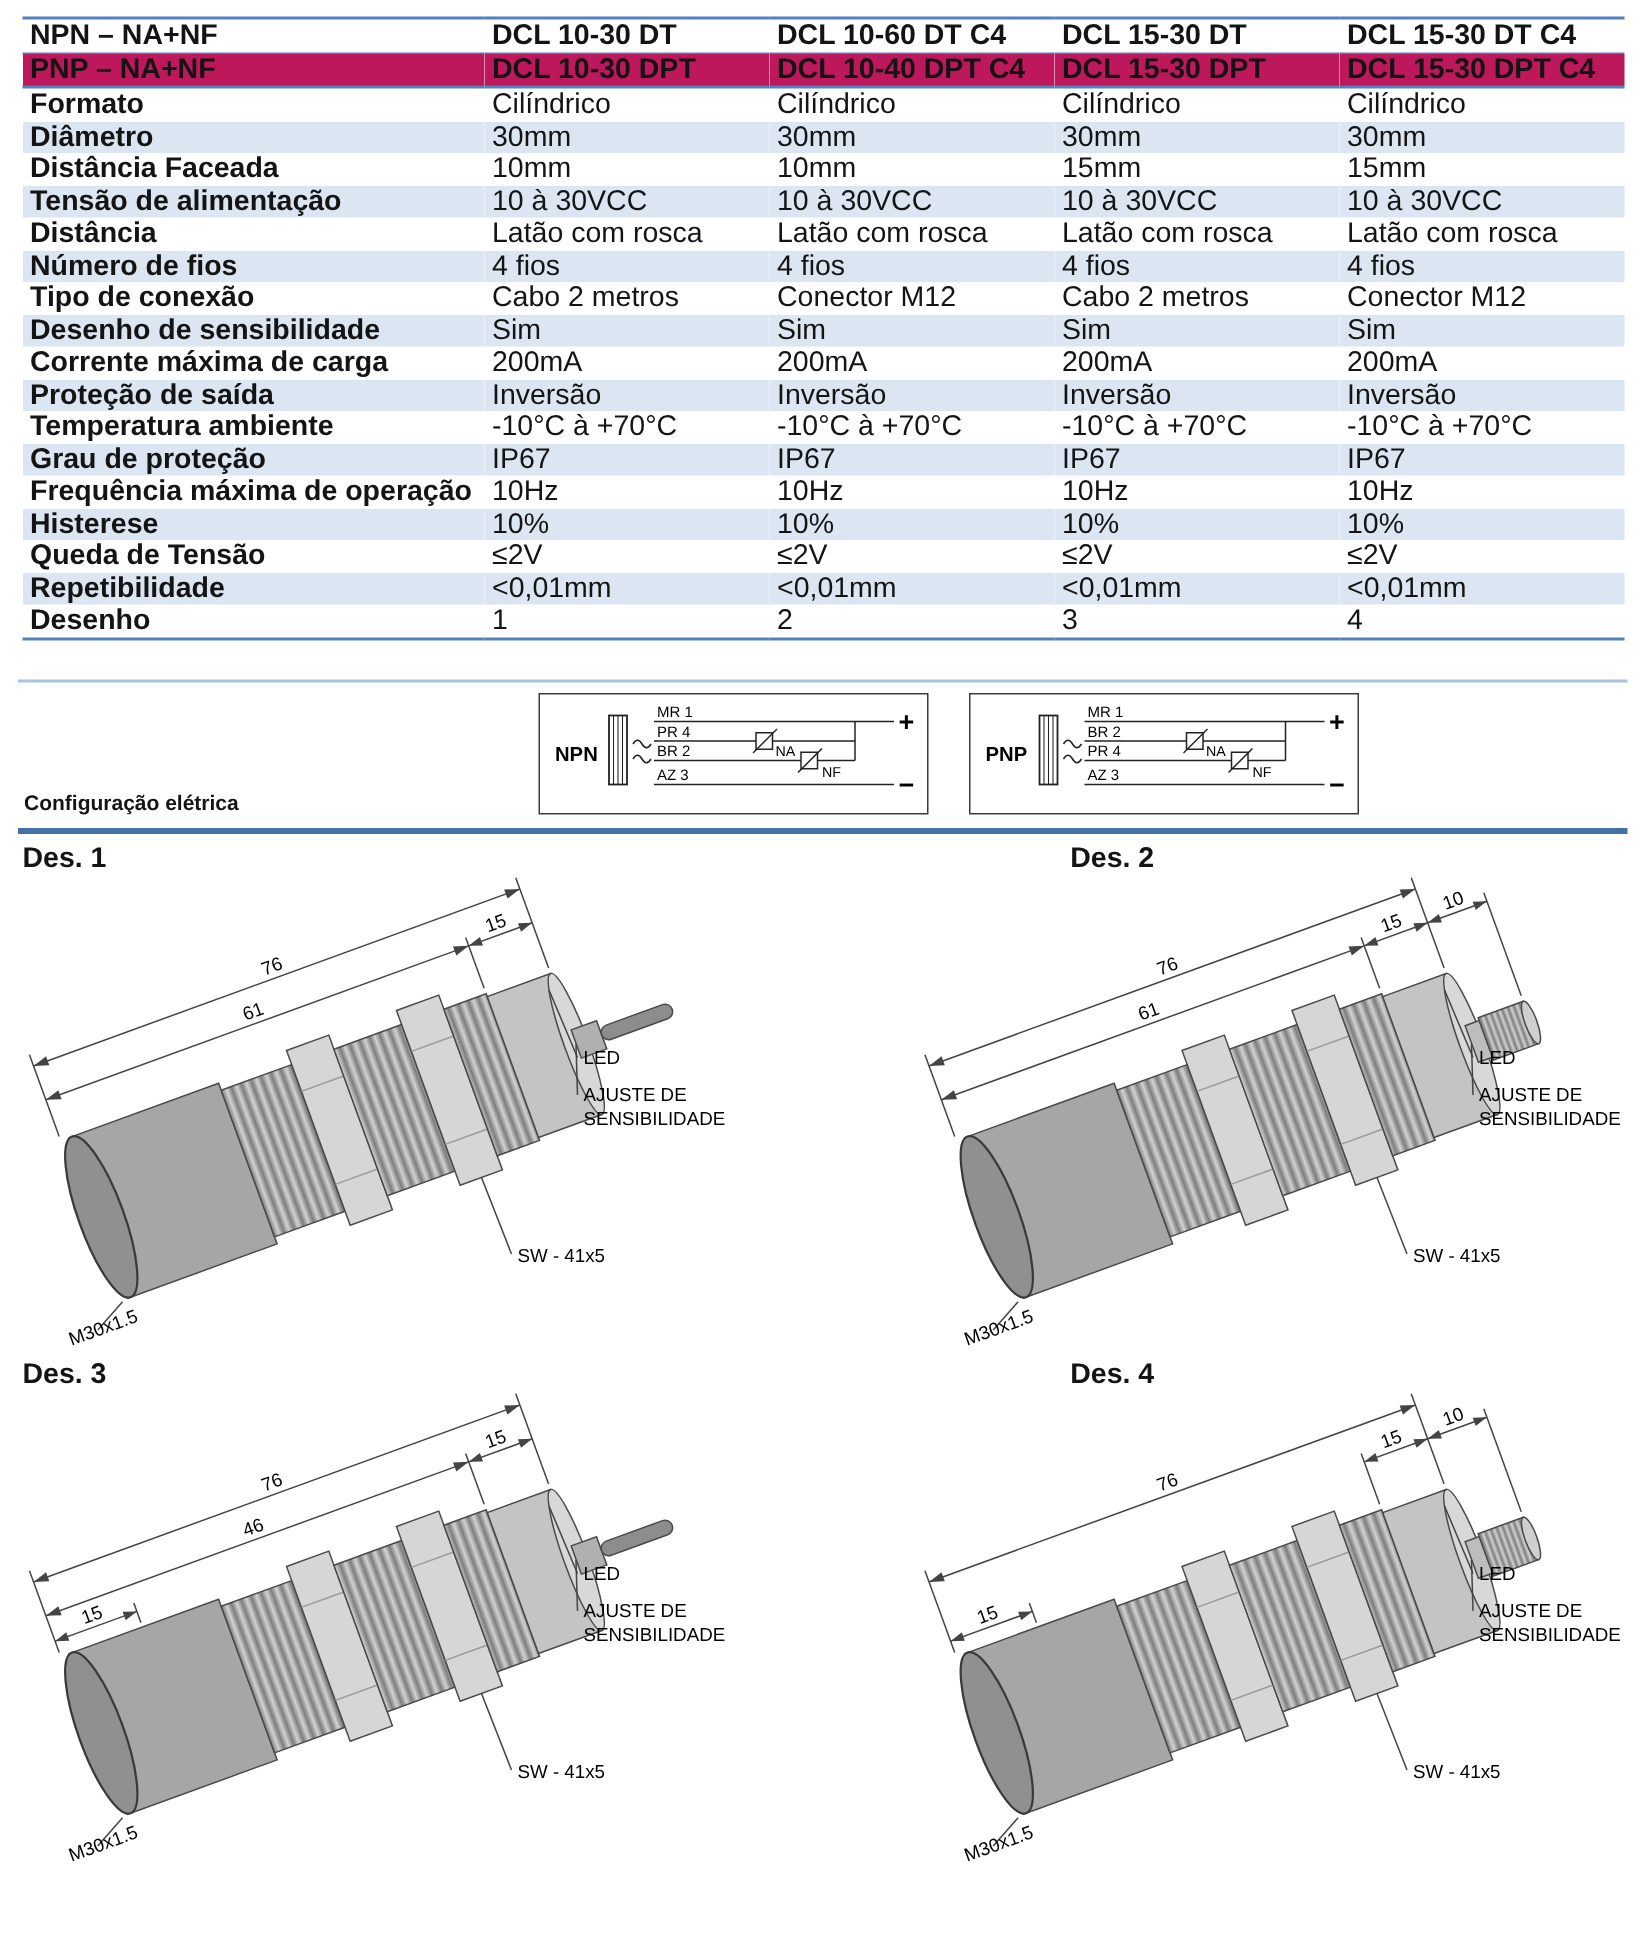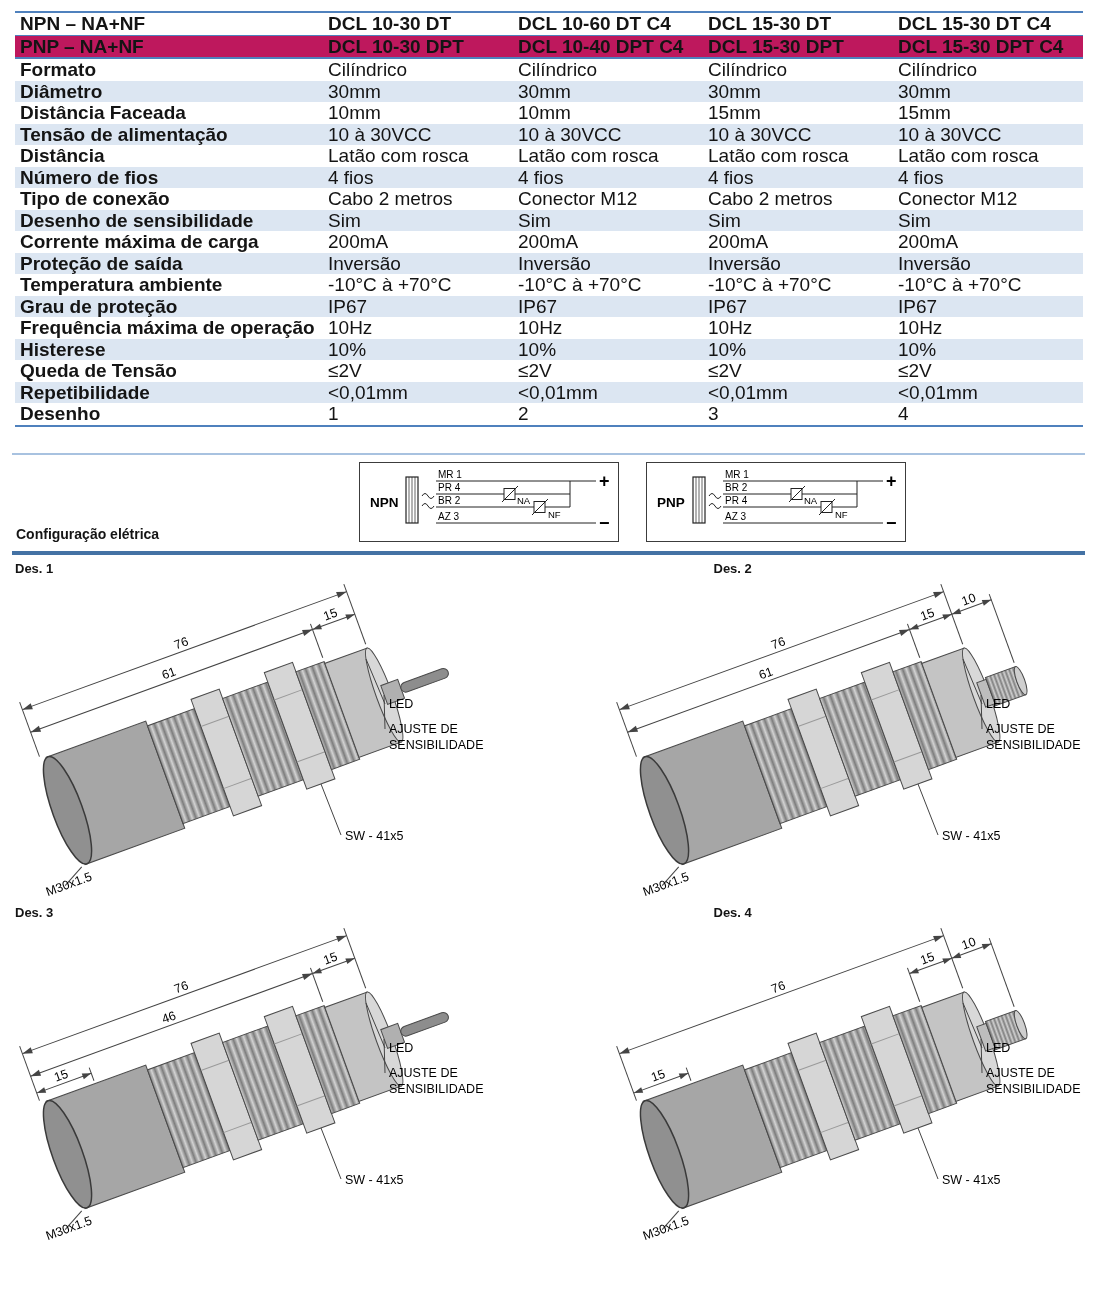--- a/index.html
+++ b/index.html
@@ -22,21 +22,21 @@
   .electrical-title{font-weight:bold;font-size:14px;width:343px;flex:none;padding-top:6px;}
   .diagram-row{display:flex;}
   .diagram-box{border:1.5px solid #3c3c3c;margin-right:27px;background:#fff;}
   .circuit .dev{font-weight:bold;font-size:13.5px;}
   .circuit .wl{font-size:10px;}
   .circuit .cl{font-size:9.5px;}
   .circuit .pm{font-size:18px;font-weight:bold;}
   
   .drawings{display:grid;grid-template-columns:1fr 1fr;margin:6px 15px 0;}
   .drawing-cell{display:flex;flex-direction:column;height:344px;}
-  .des-title{font-weight:bold;font-size:13px;height:22px;}
+  .des-title{font-weight:bold;font-size:19px;height:22px;}
   .drawing-cell:nth-child(even) .des-title{margin-left:165px;}
   .drawing-cell:nth-child(even) svg.sensor{align-self:flex-end;}
   svg.sensor{width:470px;height:320px;flex:none;align-self:flex-start;}
   .sensor text{font-family:"Liberation Sans",sans-serif;}
   .sensor .callout{font-size:12.5px;fill:#000;}
 </style>
 </head>
 <body>
 
 <svg width="0" height="0" style="position:absolute" aria-hidden="true">

